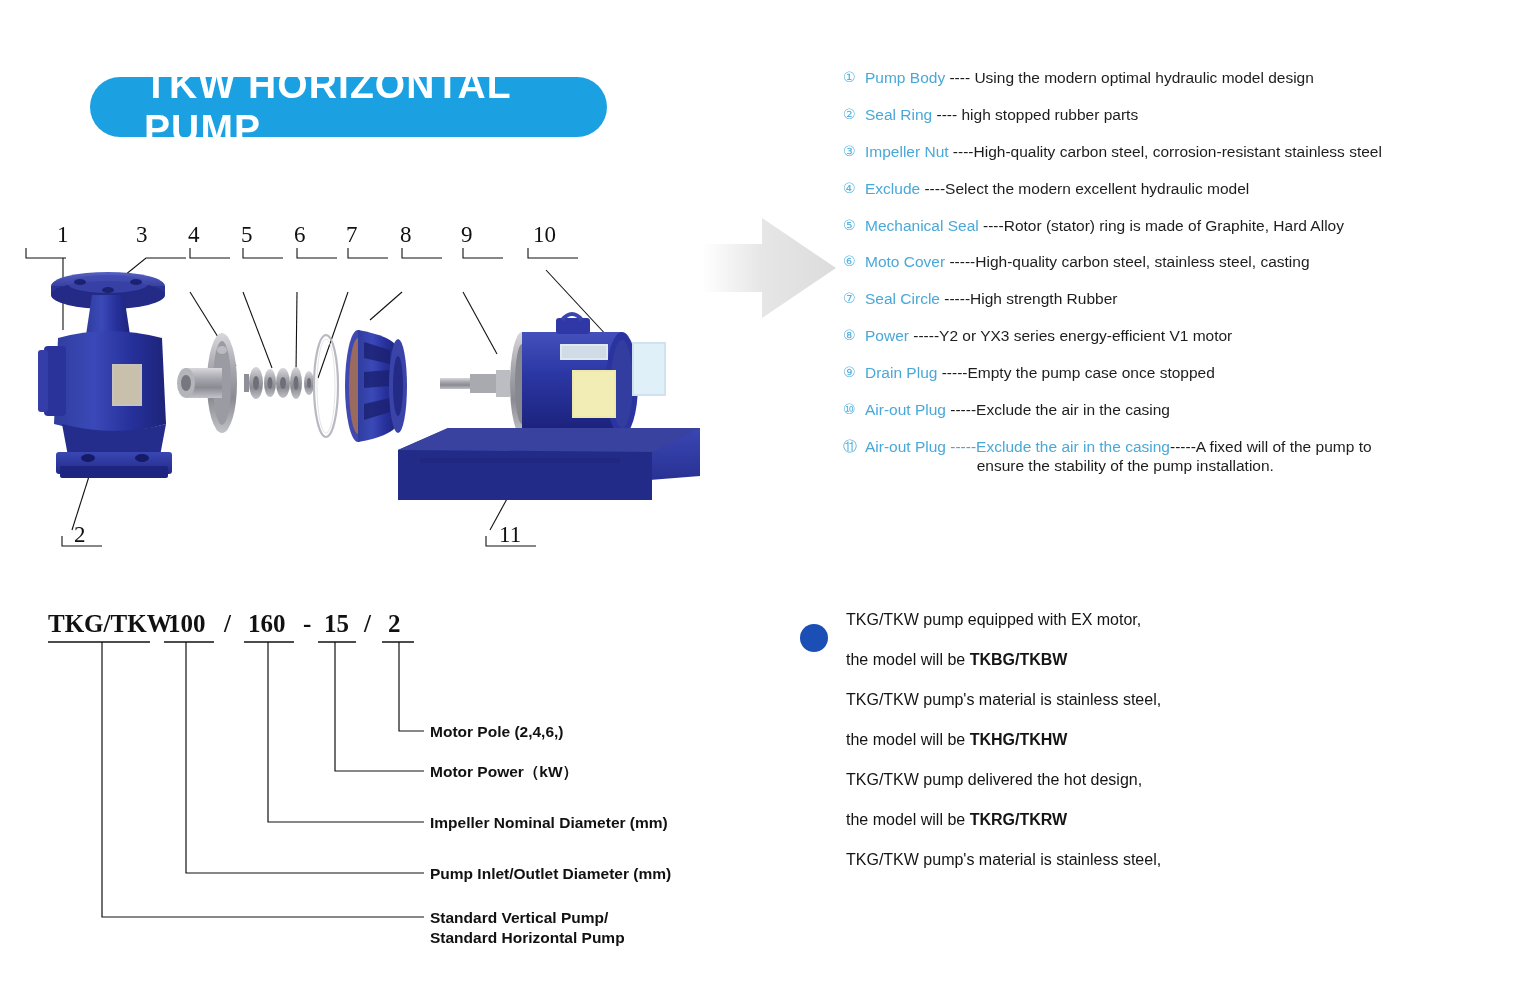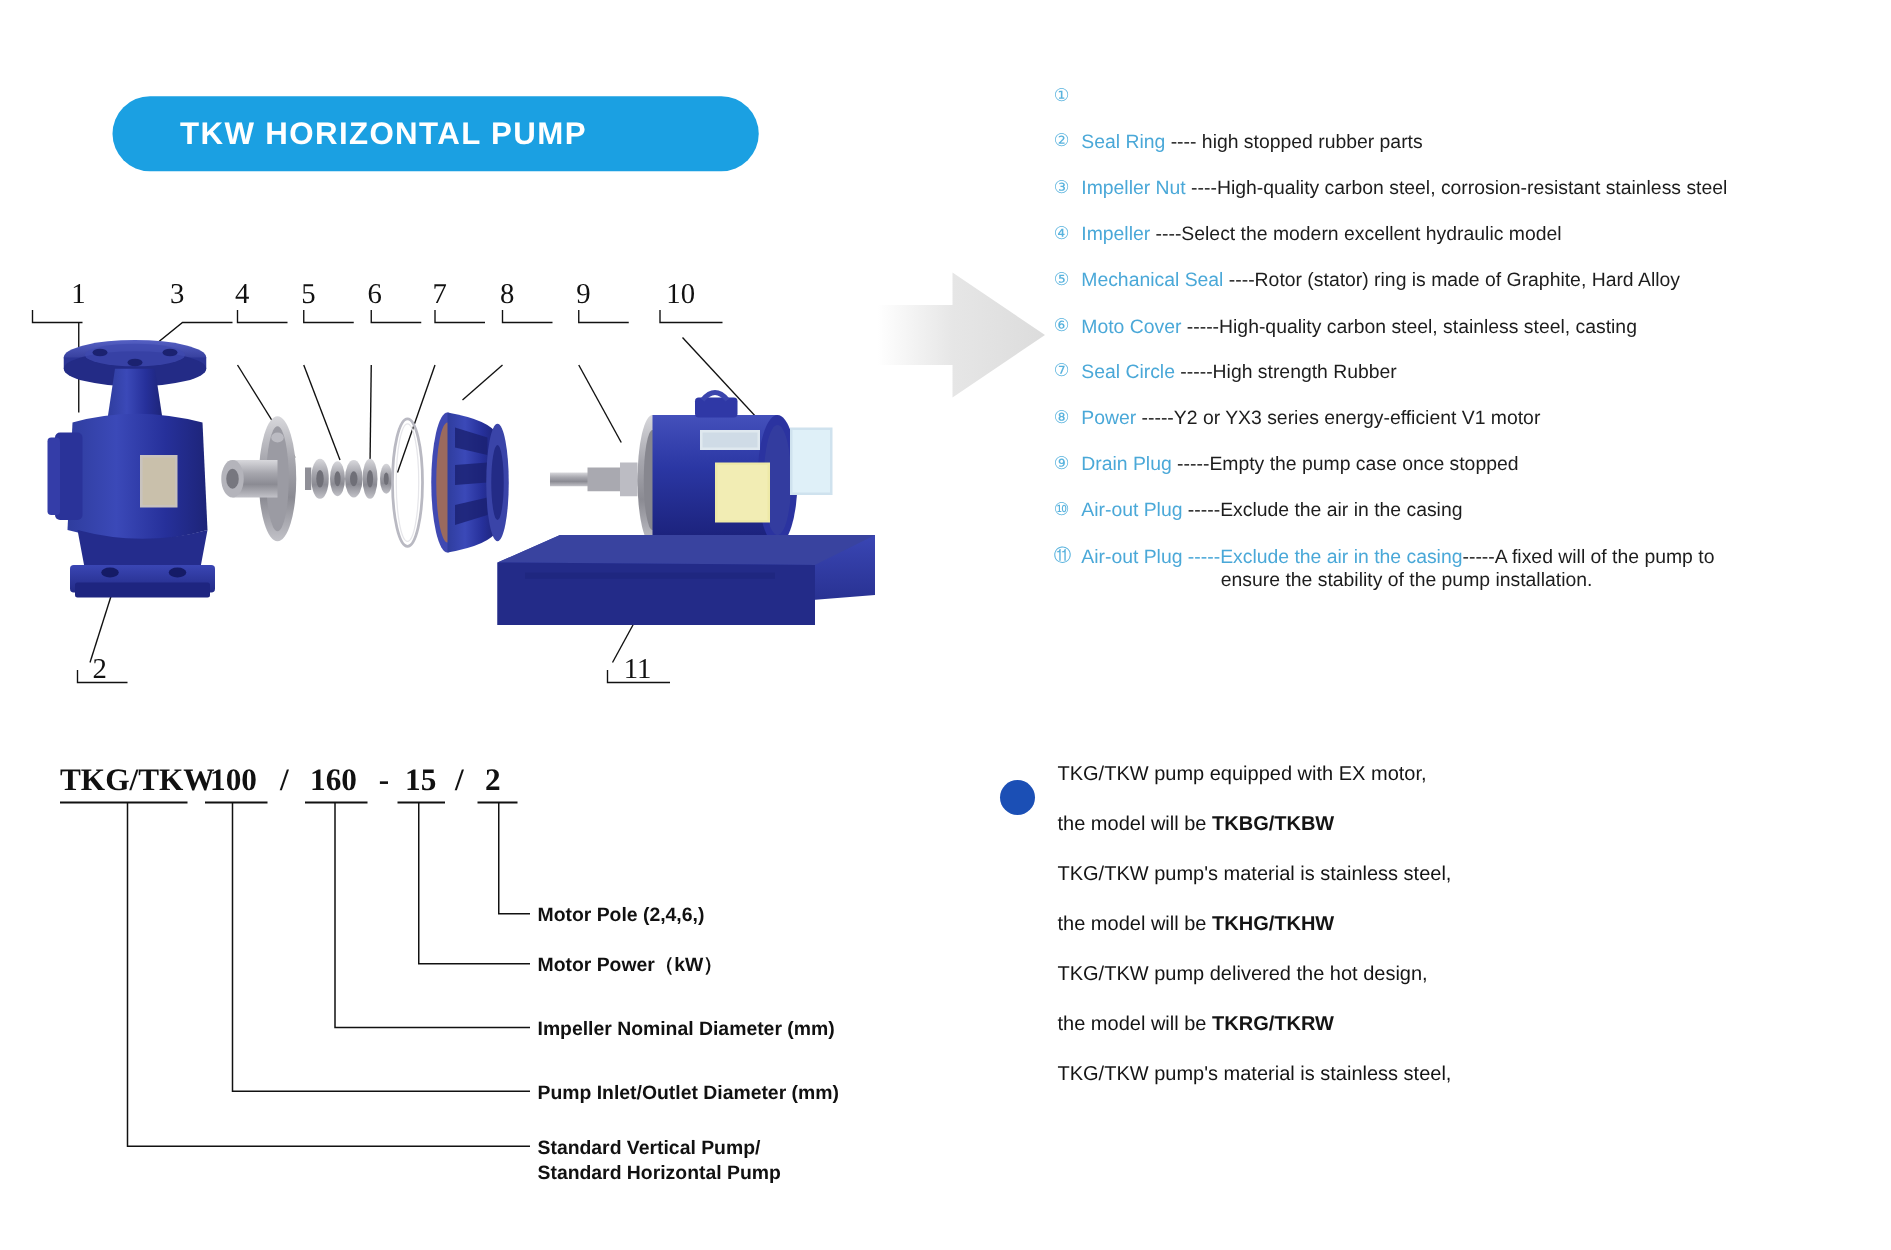--- a/index.html
+++ b/index.html
@@ -6,21 +6,21 @@
   html,body { width:1513px; height:1000px; background:#ffffff; overflow:hidden; }
   body { font-family:"Liberation Sans", sans-serif; color:#1a1a1a; position:relative; }
 
   
   #title-banner{
     position:absolute; left:90px; top:77px; width:517px; height:60px;
     background:#1ba0e2; border-radius:30px;
     display:flex; align-items:center;
   }
   #title-banner .txt{
-    color:#ffffff; font-size:25px; font-weight:bold; letter-spacing:1.1px;
+    color:#ffffff; font-size:39px; font-weight:bold; letter-spacing:1.1px;
     padding-left:54px; font-family:"Liberation Sans", sans-serif;
   }
 
   
   #exploded{ position:absolute; left:0px; top:200px; width:720px; height:380px; }
   #exploded svg{ display:block; }
 
   .callout-num{ font-family:"Liberation Serif", serif; font-size:23px; fill:#111; }
 
   
@@ -233,35 +233,36 @@
     </linearGradient>
   </defs>
   <path d="M2,34 L62,34 L62,8 L136,58 L62,108 L62,82 L2,82 Z" fill="url(#gArrow)"></path>
 </svg>
 </div>
 
 <div id="legend">
 
   <div class="legend-row">
     <span class="legend-num">①</span>
+    <span class="legend-text"><span class="part">Pump Body</span><span> ---- </span><span>Using the modern optimal hydraulic model design</span></span>
   </div>
 
   <div class="legend-row">
     <span class="legend-num">②</span>
     <span class="legend-text"><span class="part">Seal Ring</span><span> ---- </span><span>high stopped rubber parts</span></span>
   </div>
 
   <div class="legend-row">
     <span class="legend-num">③</span>
     <span class="legend-text"><span class="part">Impeller Nut</span><span> ----</span><span>High-quality carbon steel, corrosion-resistant stainless steel</span></span>
   </div>
 
   <div class="legend-row">
     <span class="legend-num">④</span>
-    <span class="legend-text"><span class="part">Impeller</span><span> ----</span><span>Select the modern excellent hydraulic model</span></span>
+    <span class="legend-text"><span class="part">Exclude</span><span> ----</span><span>Select the modern excellent hydraulic model</span></span>
   </div>
 
   <div class="legend-row">
     <span class="legend-num">⑤</span>
     <span class="legend-text"><span class="part">Mechanical Seal</span><span> ----</span><span>Rotor (stator) ring is made of Graphite, Hard Alloy</span></span>
   </div>
 
   <div class="legend-row">
     <span class="legend-num">⑥</span>
     <span class="legend-text"><span class="part">Moto Cover</span><span> -----</span><span>High-quality carbon steel, stainless steel, casting</span></span>

